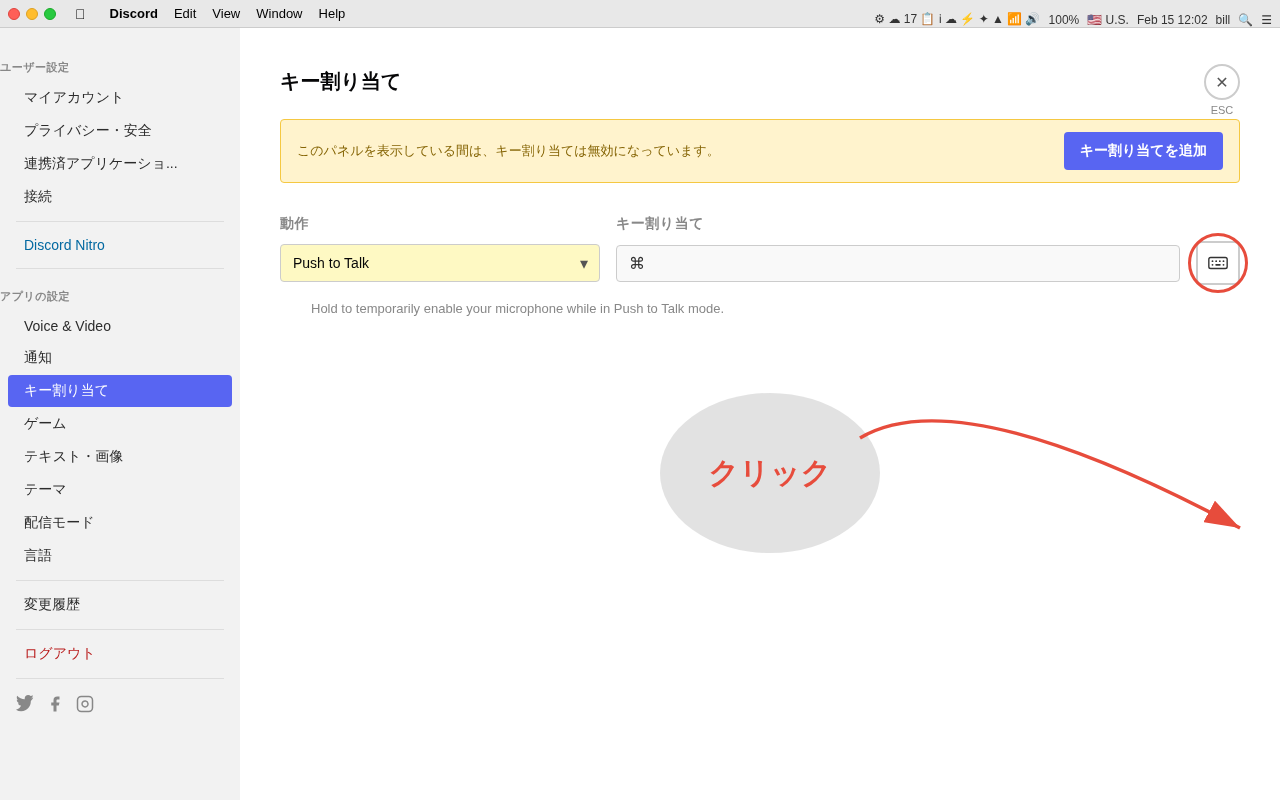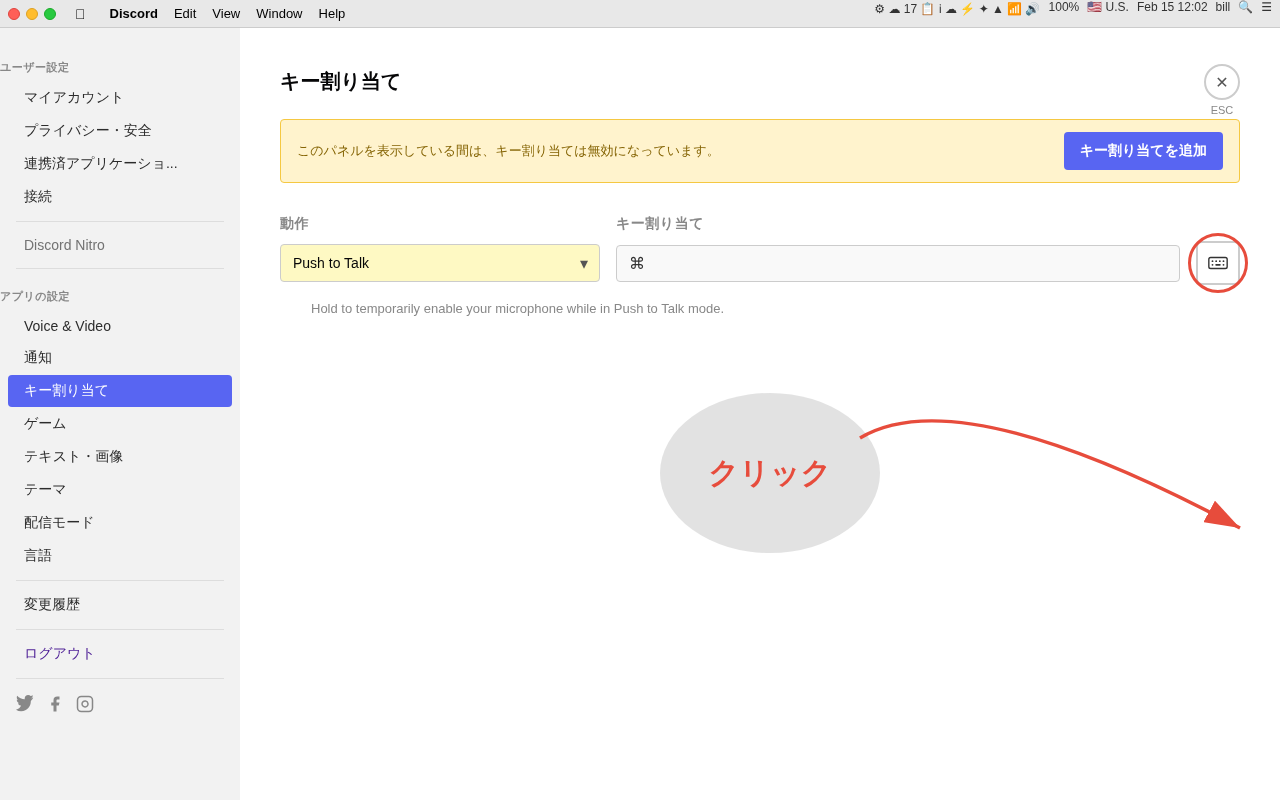--- a/index.html
+++ b/index.html
@@ -54,21 +54,21 @@
       border-radius: 4px;
       cursor: default;
     }
 
     .titlebar-right {
       position: absolute;
       right: 8px;
       top: 0;
       height: 100%;
       display: flex;
-      align-items: flex-start;
+      align-items: flex-end;
       gap: 8px;
       font-size: 12px;
       color: #333;
     }
 
     
     .app-body {
       display: flex;
       width: 100%;
       height: calc(800px - 28px);
@@ -102,25 +102,25 @@
       cursor: pointer;
       border-radius: 4px;
       margin: 1px 8px;
     }
     .sidebar-item.active {
       background: #5865f2;
       color: #fff;
       border-radius: 4px;
     }
     .sidebar-item.nitro {
-      color: #737373;
+      color: #0369a1;
       font-weight: 500;
     }
     .sidebar-item.logout {
-      color: #4c1d95;
+      color: #b91c1c;
     }
 
     .sidebar-divider {
       height: 1px;
       background: #ddd;
       margin: 8px 16px;
     }
 
     .sidebar-social {
       display: flex;

